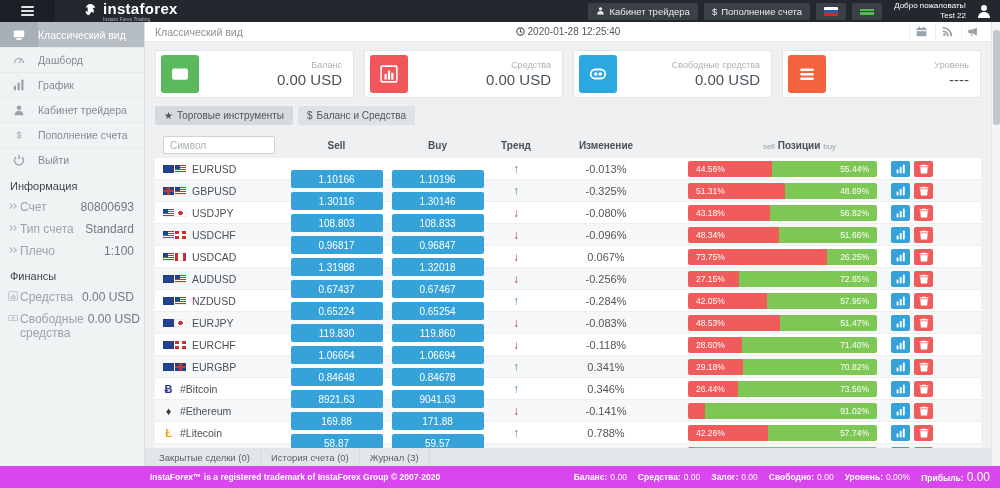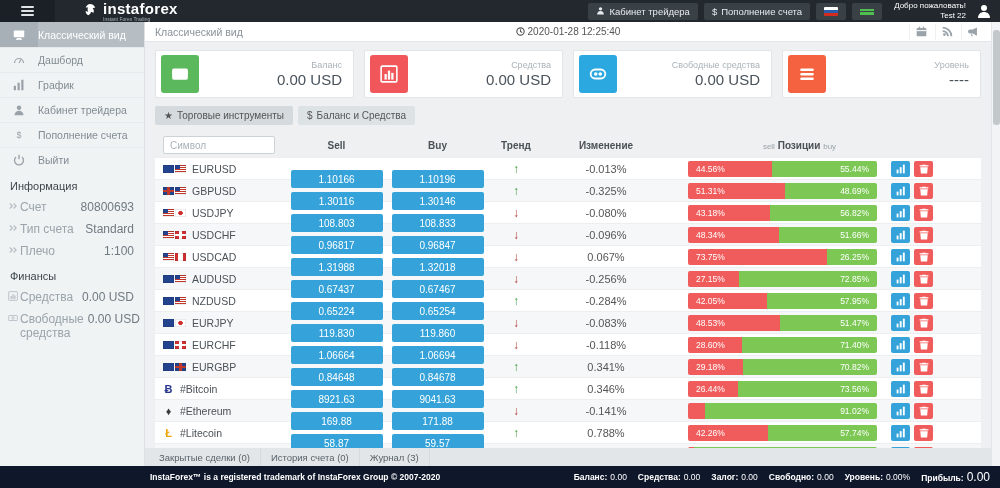--- a/index.html
+++ b/index.html
@@ -128,21 +128,21 @@
   .act-chart { background:#35a3d9; }
   .act-del { background:#f05c5c; }
 
   
   .tabsbar { height:18px; background:#e2e6e8; display:flex; align-items:flex-end; padding-left:4px; flex-shrink:0; }
   .tab { height:18px; display:flex; align-items:center; padding:0 10px; font-size:9.5px; color:#5a636a;
     border:none; background:transparent; cursor:pointer; font-family:inherit; border-right:1px solid #d4dade; }
   .tab.active { background:#fff; color:#444; }
 
   
-  .footer { height:22px; background:#0f172a; display:flex; align-items:center; color:#fff; padding:0 10px 0 150px; }
+  .footer { height:22px; background:#d946ef; display:flex; align-items:center; color:#fff; padding:0 10px 0 150px; }
   .foot-trademark { font-size:8.5px; font-weight:bold; }
   .foot-summary { margin-left:auto; display:flex; align-items:center; gap:11px; font-size:8.5px; }
   .fs-item { display:flex; gap:3px; align-items:baseline; }
   .fs-label { font-weight:bold; }
   .fs-item:last-child .fs-value { font-size:12px; }
 
   
   .scrollbar { width:9px; background:#f3f4f5; border-left:1px solid #e2e5e7; flex-shrink:0; position:relative; }
   .sb-thumb { position:absolute; top:8px; left:1px; width:7px; height:95px; background:#c3c8cb; border-radius:3px; cursor:pointer; }
 </style>

